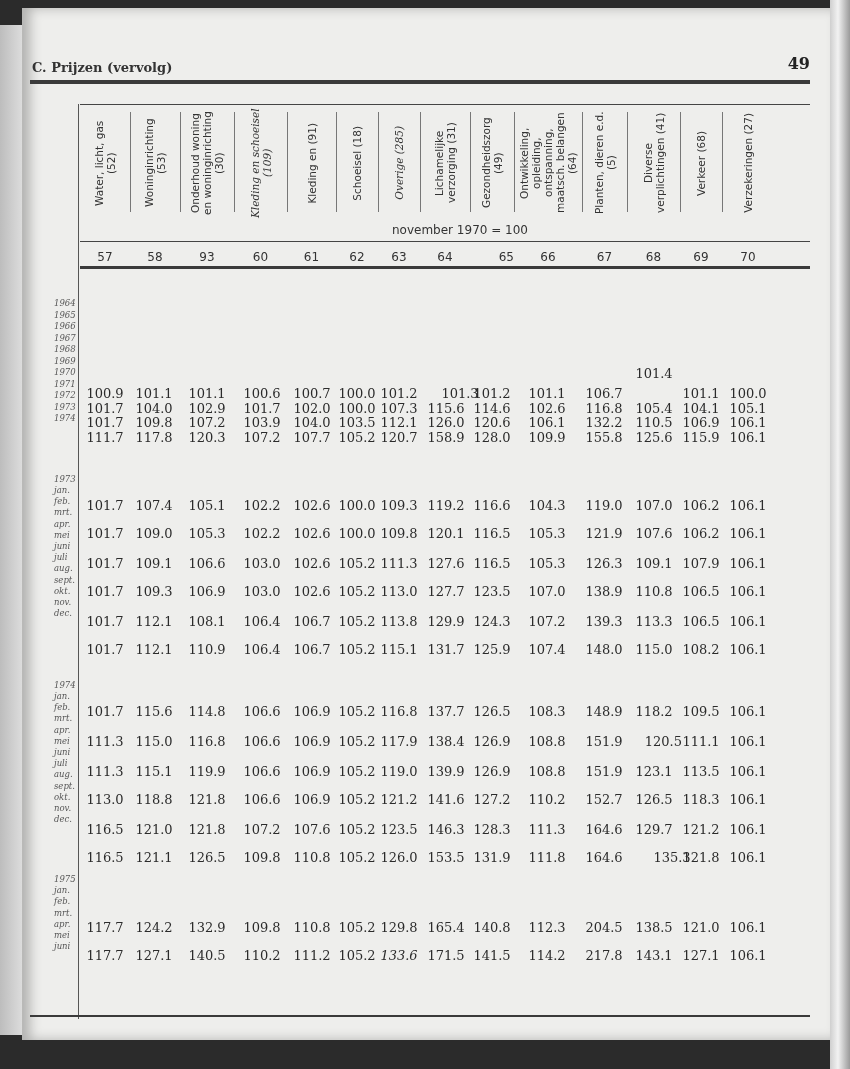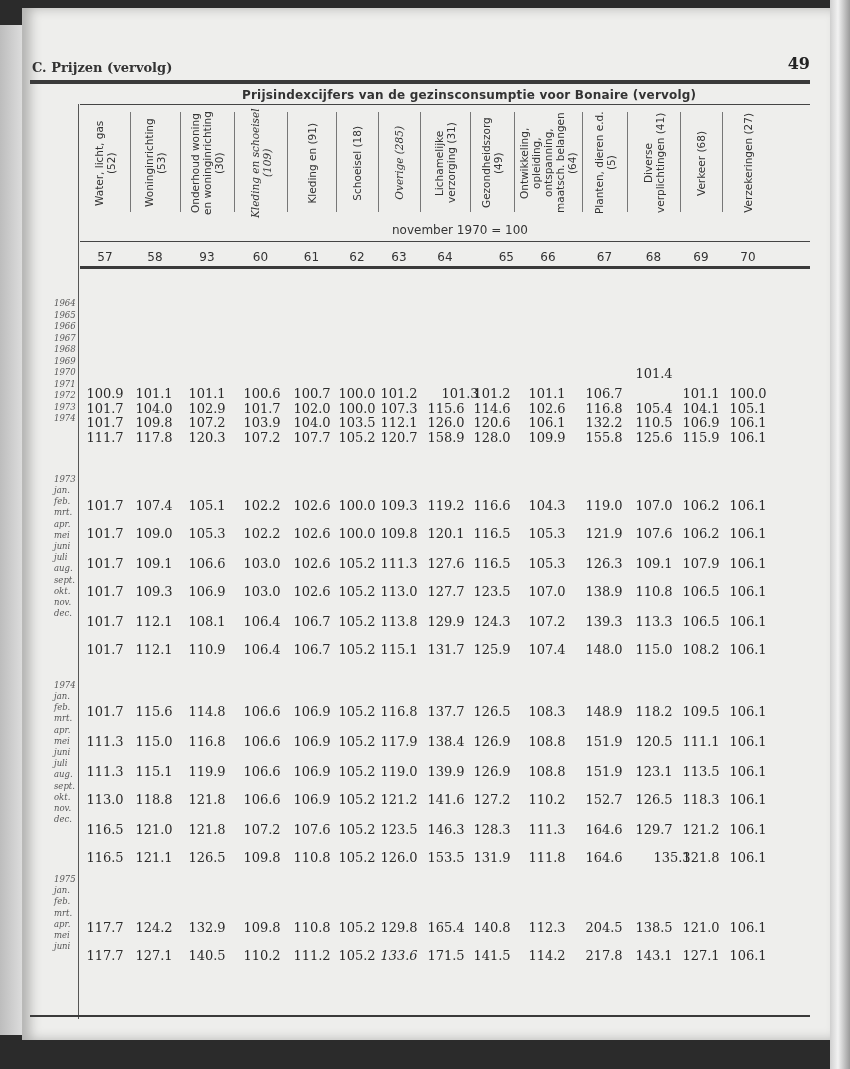--- a/index.html
+++ b/index.html
@@ -66,21 +66,20 @@
 </head>
 <body>
 
 <div class="left-page"></div>
 
 <div class="page">
   <div class="running-head">C. Prijzen (vervolg)</div>
   <div class="page-number">49</div>
 
   <div class="rule-thick" style="left:8px; top:72px; width:780px;"></div>
-  <div class="table-title">Prijsindexcijfers van de gezinsconsumptie voor Bonaire (vervolg)</div>
   <div class="rule-thin" style="left:58px; top:96px; width:730px;"></div>
 
   <div id="col-heads">
       <div class="col-head" style="left: 58px; width: 50px;">
         <div class="rot">Water, licht, gas (52)</div>
       </div>
       <div class="col-head" style="left: 108px; width: 50px;">
         <div class="rot">Woninginrichting (53)</div>
       </div>
       <div class="vrule" style="left: 108px; top: 104px; height: 100px; background: rgb(119, 119, 119);"></div>
@@ -362,21 +361,21 @@
       <div class="cell" style="left: 132px; top: 726px;">115.0</div>
       <div class="cell" style="left: 185px; top: 726px;">116.8</div>
       <div class="cell" style="left: 240px; top: 726px;">106.6</div>
       <div class="cell" style="left: 290px; top: 726px;">106.9</div>
       <div class="cell" style="left: 335px; top: 726px;">105.2</div>
       <div class="cell" style="left: 377px; top: 726px;">117.9</div>
       <div class="cell" style="left: 424px; top: 726px;">138.4</div>
       <div class="cell" style="left: 470px; top: 726px;">126.9</div>
       <div class="cell" style="left: 525px; top: 726px;">108.8</div>
       <div class="cell" style="left: 582px; top: 726px;">151.9</div>
-      <div class="cell" style="left: 632px; top: 726px;">120.5</div>
+      <div class="cell" style="left: 632px; top: 726px; text-align: right;">120.5</div>
       <div class="cell" style="left: 679px; top: 726px;">111.1</div>
       <div class="cell" style="left: 726px; top: 726px;">106.1</div>
       <div class="cell" style="left: 83px; top: 756px;">111.3</div>
       <div class="cell" style="left: 132px; top: 756px;">115.1</div>
       <div class="cell" style="left: 185px; top: 756px;">119.9</div>
       <div class="cell" style="left: 240px; top: 756px;">106.6</div>
       <div class="cell" style="left: 290px; top: 756px;">106.9</div>
       <div class="cell" style="left: 335px; top: 756px;">105.2</div>
       <div class="cell" style="left: 377px; top: 756px;">119.0</div>
       <div class="cell" style="left: 424px; top: 756px;">139.9</div>

